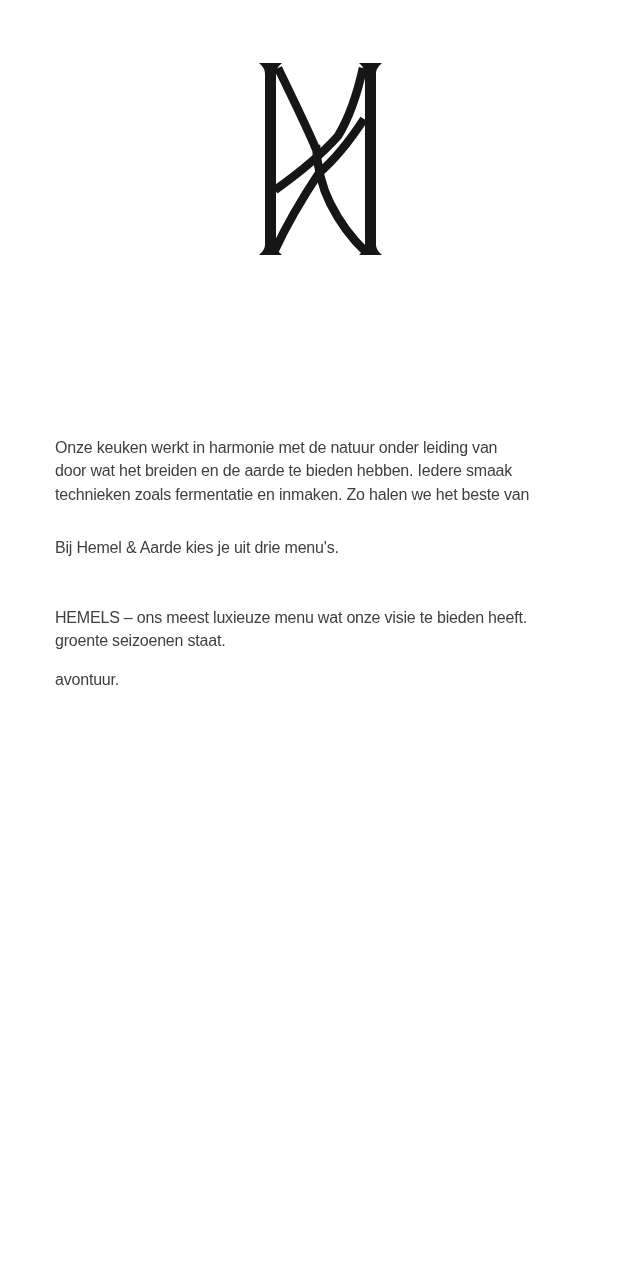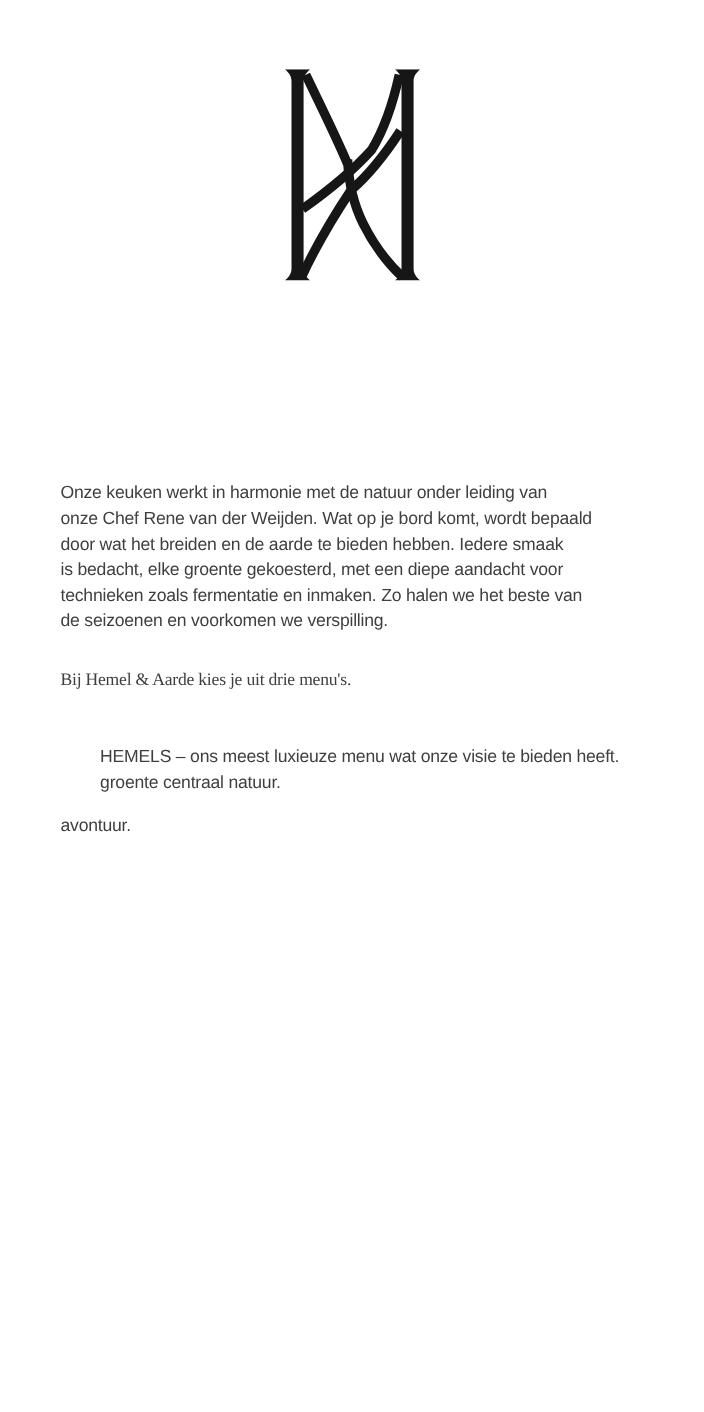--- a/index.html
+++ b/index.html
@@ -28,22 +28,22 @@
     padding-left: 55px;
     padding-right: 40px;
     font-size: 16px;
     line-height: 23.3px;
     letter-spacing: -0.2px;
   }
   .text-line {
     white-space: nowrap;
   }
   .intro        { margin-top: 177px; }
-  .menu-chooser { margin-top: 30px; font-family: Liberation Serif, serif;  }
-  .menus        { margin-top: 47px; margin-left: 36px;  }
+  .menu-chooser { margin-top: 30px;  }
+  .menus        { margin-top: 47px;  }
   .extras       { margin-top: 15px;  }
 </style>
 </head>
 <body>
 
 <div class="logo-wrap">
   <a class="logo-link">
     <svg width="123" height="192" viewBox="0 0 123 192" xmlns="http://www.w3.org/2000/svg">
       <g fill="#161616" stroke="none">
 
@@ -62,33 +62,30 @@
         <path d="M105,56 C90,79 74,98 60,110 C44,134 28,161 15,189"></path>
       </g>
     </svg>
   </a>
 </div>
 
 <div class="content">
 
   <div class="intro">
     <div class="text-line">Onze keuken werkt in harmonie met de natuur onder leiding van</div>
-    <div class="text-line">onze Chef Rene van der Weijden. Wat op je bord komt, wordt bepaald</div>
     <div class="text-line">door wat het breiden en de aarde te bieden hebben. Iedere smaak</div>
-    <div class="text-line">is bedacht, elke groente gekoesterd, met een diepe aandacht voor</div>
     <div class="text-line">technieken zoals fermentatie en inmaken. Zo halen we het beste van</div>
-    <div class="text-line">de seizoenen en voorkomen we verspilling.</div>
   </div>
 
   <div class="menu-chooser">
     <div class="text-line">Bij Hemel &amp; Aarde kies je uit drie menu's.</div>
   </div>
 
   <div class="menus">
     <div class="text-line">HEMELS – ons meest luxieuze menu wat onze visie te bieden heeft.</div>
-    <div class="text-line">groente centraal natuur.</div>
+    <div class="text-line">groente seizoenen staat.</div>
   </div>
 
   <div class="extras">
     <div class="text-line">avontuur.</div>
   </div>
 
 </div>
 
 </body></html>

